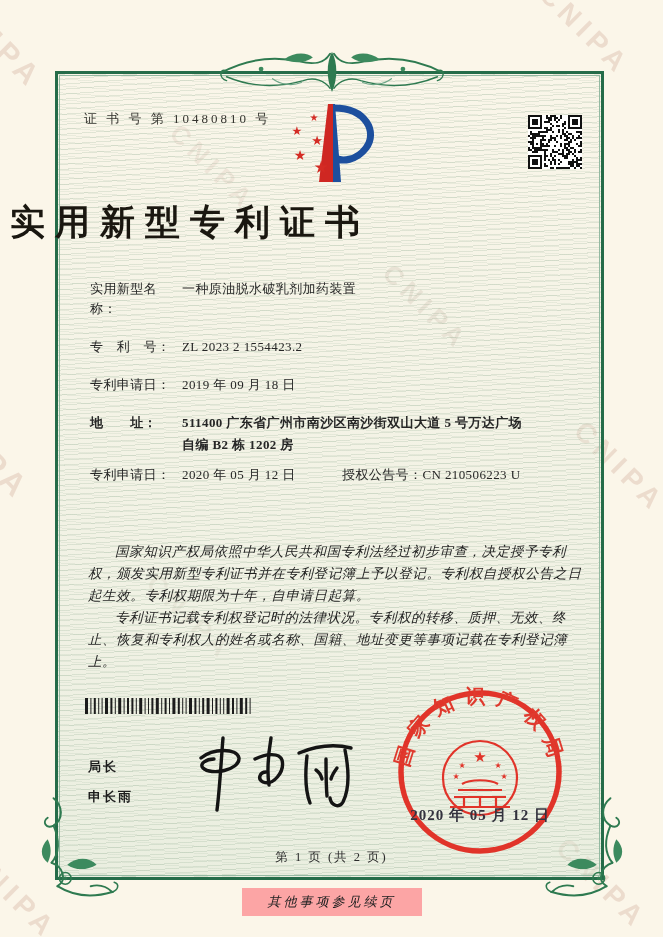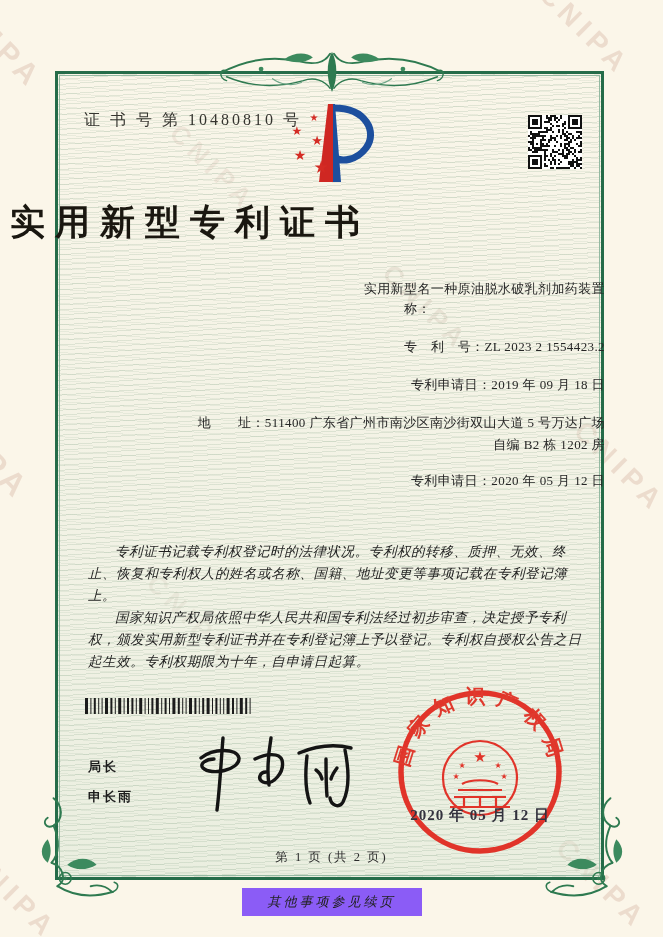--- a/index.html
+++ b/index.html
@@ -22,29 +22,29 @@
     background:
       repeating-linear-gradient(176deg, rgba(125,160,130,0.20) 0px, rgba(125,160,130,0.20) 1px, rgba(0,0,0,0) 1px, rgba(0,0,0,0) 5px),
       repeating-linear-gradient(184deg, rgba(125,160,130,0.12) 0px, rgba(125,160,130,0.12) 1px, rgba(0,0,0,0) 1px, rgba(0,0,0,0) 7px),
       linear-gradient(180deg, rgba(239,243,233,0.10) 0%, rgba(224,234,220,0.40) 70%, rgba(220,232,216,0.55) 100%);
   }
   .frame::after{
     content:""; position:absolute; inset:1px; border:1px solid #93b9a1; pointer-events:none;
   }
   .orn{ position:absolute; }
   .cert-no{
-    position:absolute; left:84px; top:110px; font-size:16px; letter-spacing:3px; color:#35342f;
+    position:absolute; left:84px; top:110px; font-size:13px; letter-spacing:3px; color:#35342f;
   }
   .logo{ position:absolute; left:272px; top:100px; }
   .qr{ position:absolute; left:528px; top:115px; background:#fff; }
   .title{
     position:absolute; left:0; right:0; top:199px; 
     font-size:35px; font-weight:bold; letter-spacing:10px; text-indent:10px; color:#1a1710;
   }
-  .fields{ position:absolute; left:90px; top:279px; width:515px; font-size:13px;text-align:right; }
+  .fields{ position:absolute; left:90px; top:279px; width:515px; font-size:13px; }
   .frow{ position:relative; line-height:20px; margin-bottom:18px; letter-spacing:0.4px;}
   .flabel{ display:inline-block; width:92px; vertical-align:top; }
   .fvalue{ display:inline-block; vertical-align:top; max-width:420px;}
   .addr2{ padding-left:92px; line-height:20px; margin-top:2px; }
   .grant-right{ position:absolute; left:252px; top:0; white-space:nowrap; }
   .body-text{
     position:absolute; left:88px; top:541px; width:501px;
     font-size:13.5px; line-height:22px; font-style:italic; letter-spacing:0.6px; color:#1f1f1f;
   }
   .body-text p{ margin:0; text-indent:2em; }
@@ -59,21 +59,21 @@
   .seal-date{
     position:absolute; left:396px; top:806px; width:168px; text-align:center;
     font-size:15px; color:#33323e; letter-spacing:1px; font-weight:bold;
   }
   .page-info{
     position:absolute; left:0; right:0; top:849px; text-align:center;
     font-size:12.5px; letter-spacing:2px; color:#2b2b2b;
   }
   .continuation{
     position:absolute; left:50%; top:888px; transform:translateX(-50%);
-    background:#8b5cf6; padding:5px 26px; font-size:13px; font-style:italic;
+    background:#fca5a5; padding:5px 26px; font-size:13px; font-style:italic;
     letter-spacing:3px; color:#222; white-space:nowrap;
   }
   svg{ display:block; }
 </style>
 </head>
 <body>
 
 <div class="page">
 
   <div class="wm" style="left:-36px;top:-14px;font-size:30px;">CNIPA</div>
@@ -408,32 +408,35 @@
   <div class="fields">
     <div class="frow">
       <span class="flabel">实用新型名称：</span><span class="fvalue">一种原油脱水破乳剂加药装置</span>
     </div>
     <div class="frow">
       <span class="flabel">专　利　号：</span><span class="fvalue">ZL 2023 2 1554423.2</span>
     </div>
     <div class="frow">
       <span class="flabel">专利申请日：</span><span class="fvalue">2019 年 09 月 18 日</span>
     </div>
-    <div class="frow" style="margin-bottom:16px;">
+    <div class="frow" style="margin-bottom:10px;font-weight:bold;">
       <span class="flabel">地　　址：</span><span class="fvalue">511400 广东省广州市南沙区南沙街双山大道 5 号万达广场</span>
       <div class="addr2">自编 B2 栋 1202 房</div>
     </div>
     <div class="frow">
       <span class="flabel">专利申请日：</span><span class="fvalue">2020 年 05 月 12 日</span>
+      <span class="grant-right">
+        <span>授权公告号：</span><span>CN 210506223 U</span>
+      </span>
     </div>
   </div>
 
   <div class="body-text">
+    <p>国家知识产权局依照中华人民共和国专利法经过初步审查，决定授予专利权，颁发实用新型专利证书并在专利登记簿上予以登记。专利权自授权公告之日起生效。专利权期限为十年，自申请日起算。</p>
     <p>专利证书记载专利权登记时的法律状况。专利权的转移、质押、无效、终止、恢复和专利权人的姓名或名称、国籍、地址变更等事项记载在专利登记簿上。</p>
-    <p>国家知识产权局依照中华人民共和国专利法经过初步审查，决定授予专利权，颁发实用新型专利证书并在专利登记簿上予以登记。专利权自授权公告之日起生效。专利权期限为十年，自申请日起算。</p>
   </div>
 
   <svg class="barcode" width="180" height="16" viewBox="0 0 180 16">
     <g id="barcode-bars" fill="#1c1c1c">
         <rect x="0" y="0" width="3" height="16"></rect>
         <rect x="5.4" y="0" width="1" height="16"></rect>
         <rect x="8.8" y="0" width="2" height="16"></rect>
         <rect x="13.200000000000001" y="0" width="1" height="16"></rect>
         <rect x="16.6" y="0" width="1" height="16"></rect>
         <rect x="20" y="0" width="3" height="16"></rect>

